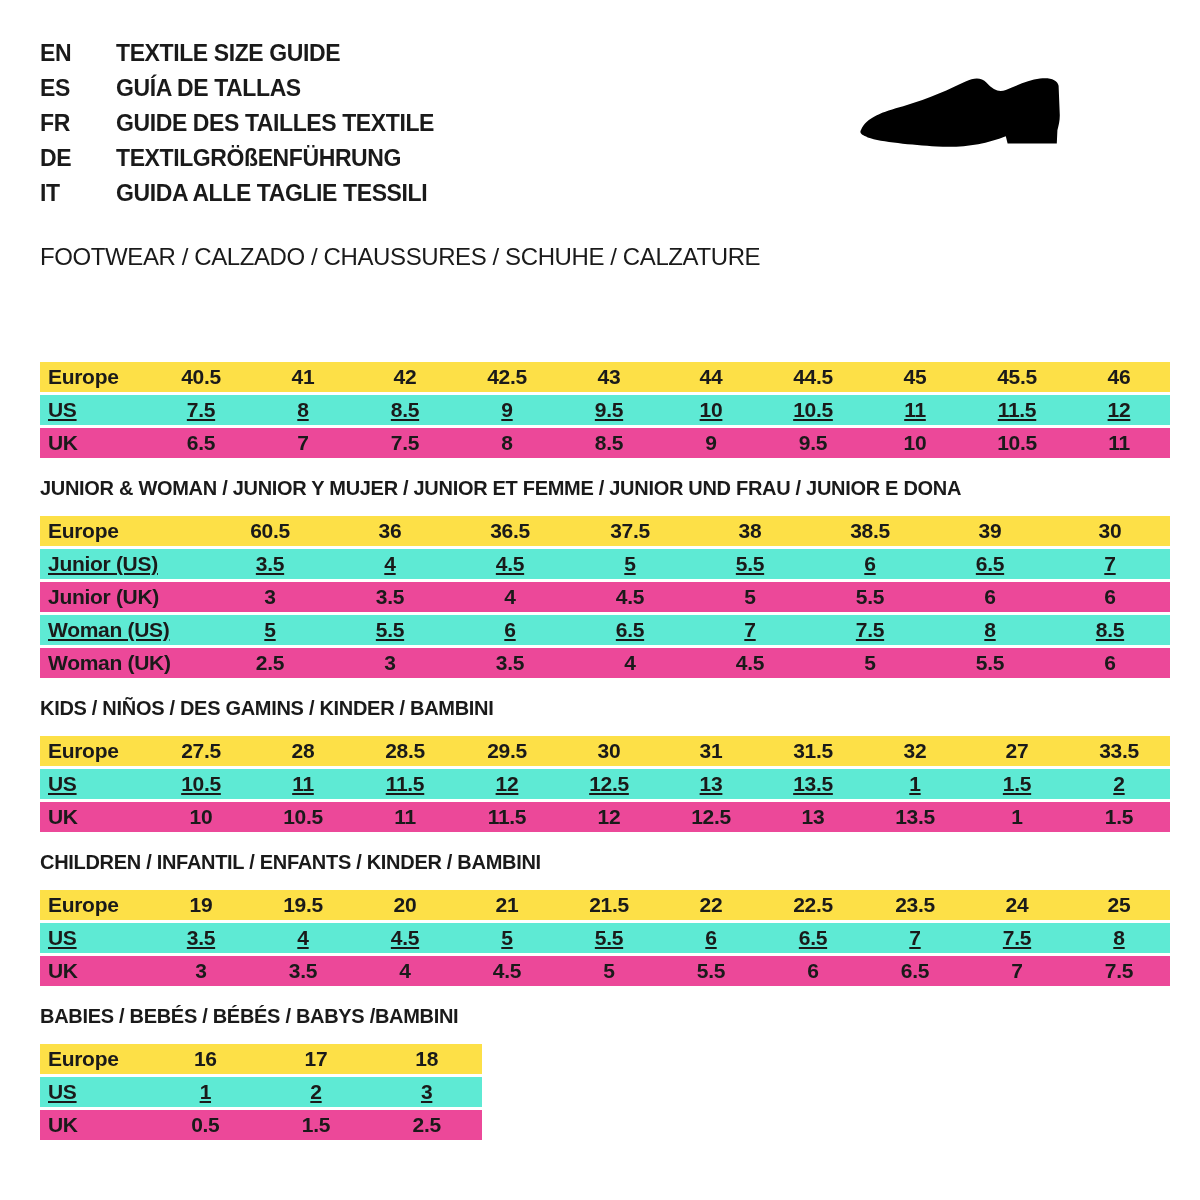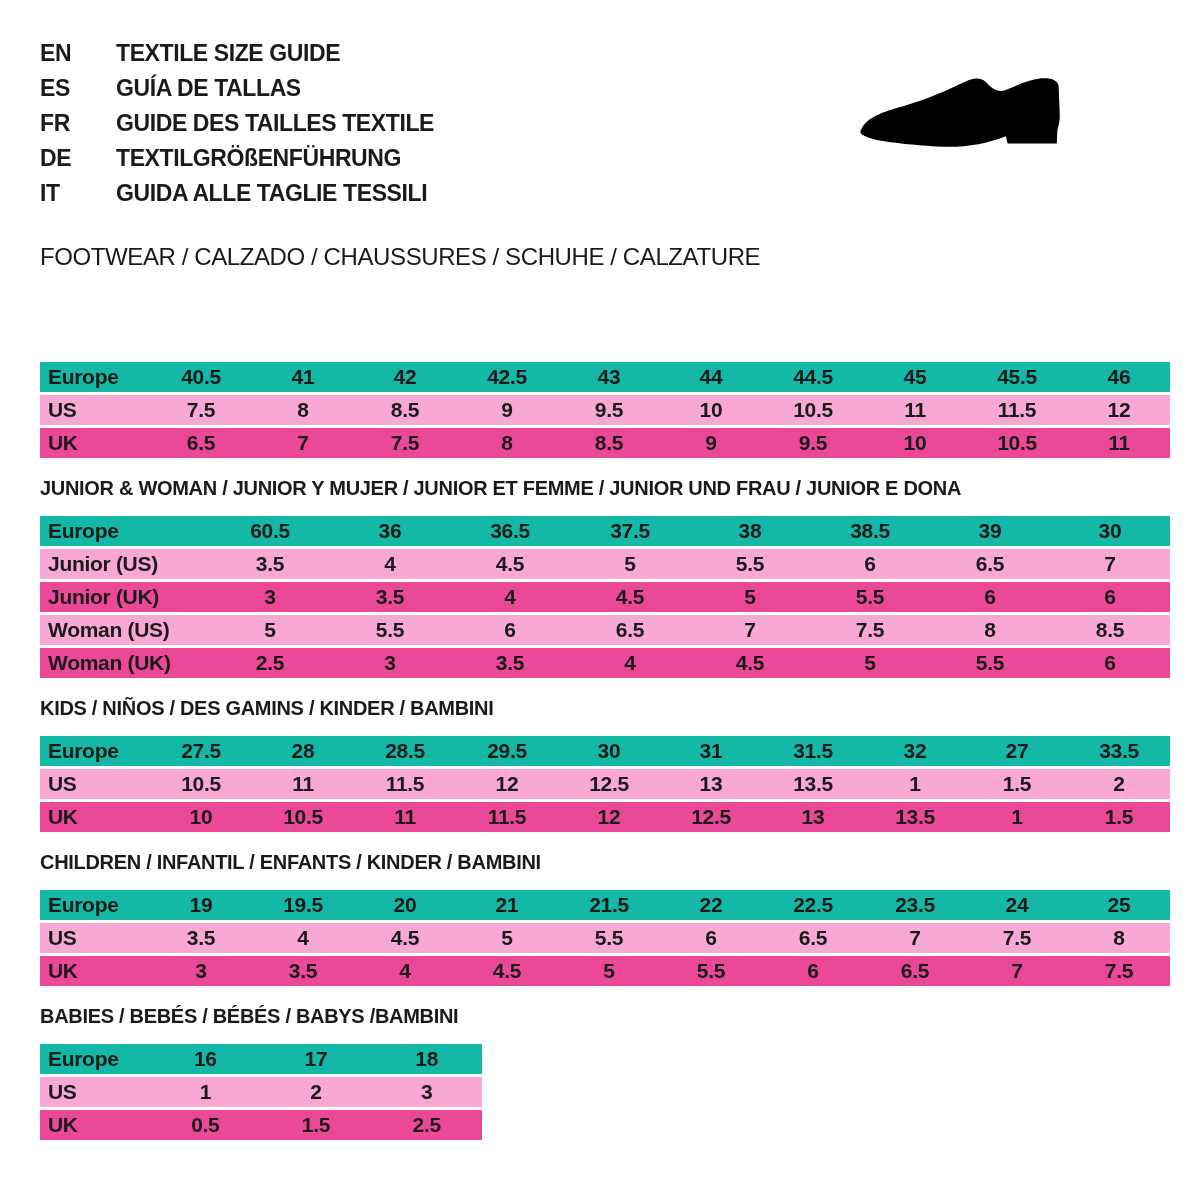--- a/index.html
+++ b/index.html
@@ -31,23 +31,23 @@
   .section-title{
     font-size:20px;font-weight:700;margin:0 0 18px 0;letter-spacing:-0.3px;line-height:20px;
   }
   .size-table{width:100%;}
   .size-table[data-cols="3"]{width:442px;}
   .size-row{
     display:grid;align-items:center;
     height:30px;margin-bottom:3px;
     font-size:21px;font-weight:700;letter-spacing:-0.3px;
   }
-  .row-header{background:#14b8a6;}
+  .row-header{background:#fde047;}
   .row-stripe{background:#ec4899;}
-  .row-plain{background:#f9a8d4;}
+  .row-plain{background:#5eead4;text-decoration:underline;}
   .cell{white-space:nowrap;}
   .cell.label{padding-left:8px;text-align:left;}
   .cell.val{text-align:center;}
 </style>
 </head>
 <body>
 
 <div class="page">
 
   <div class="top">

